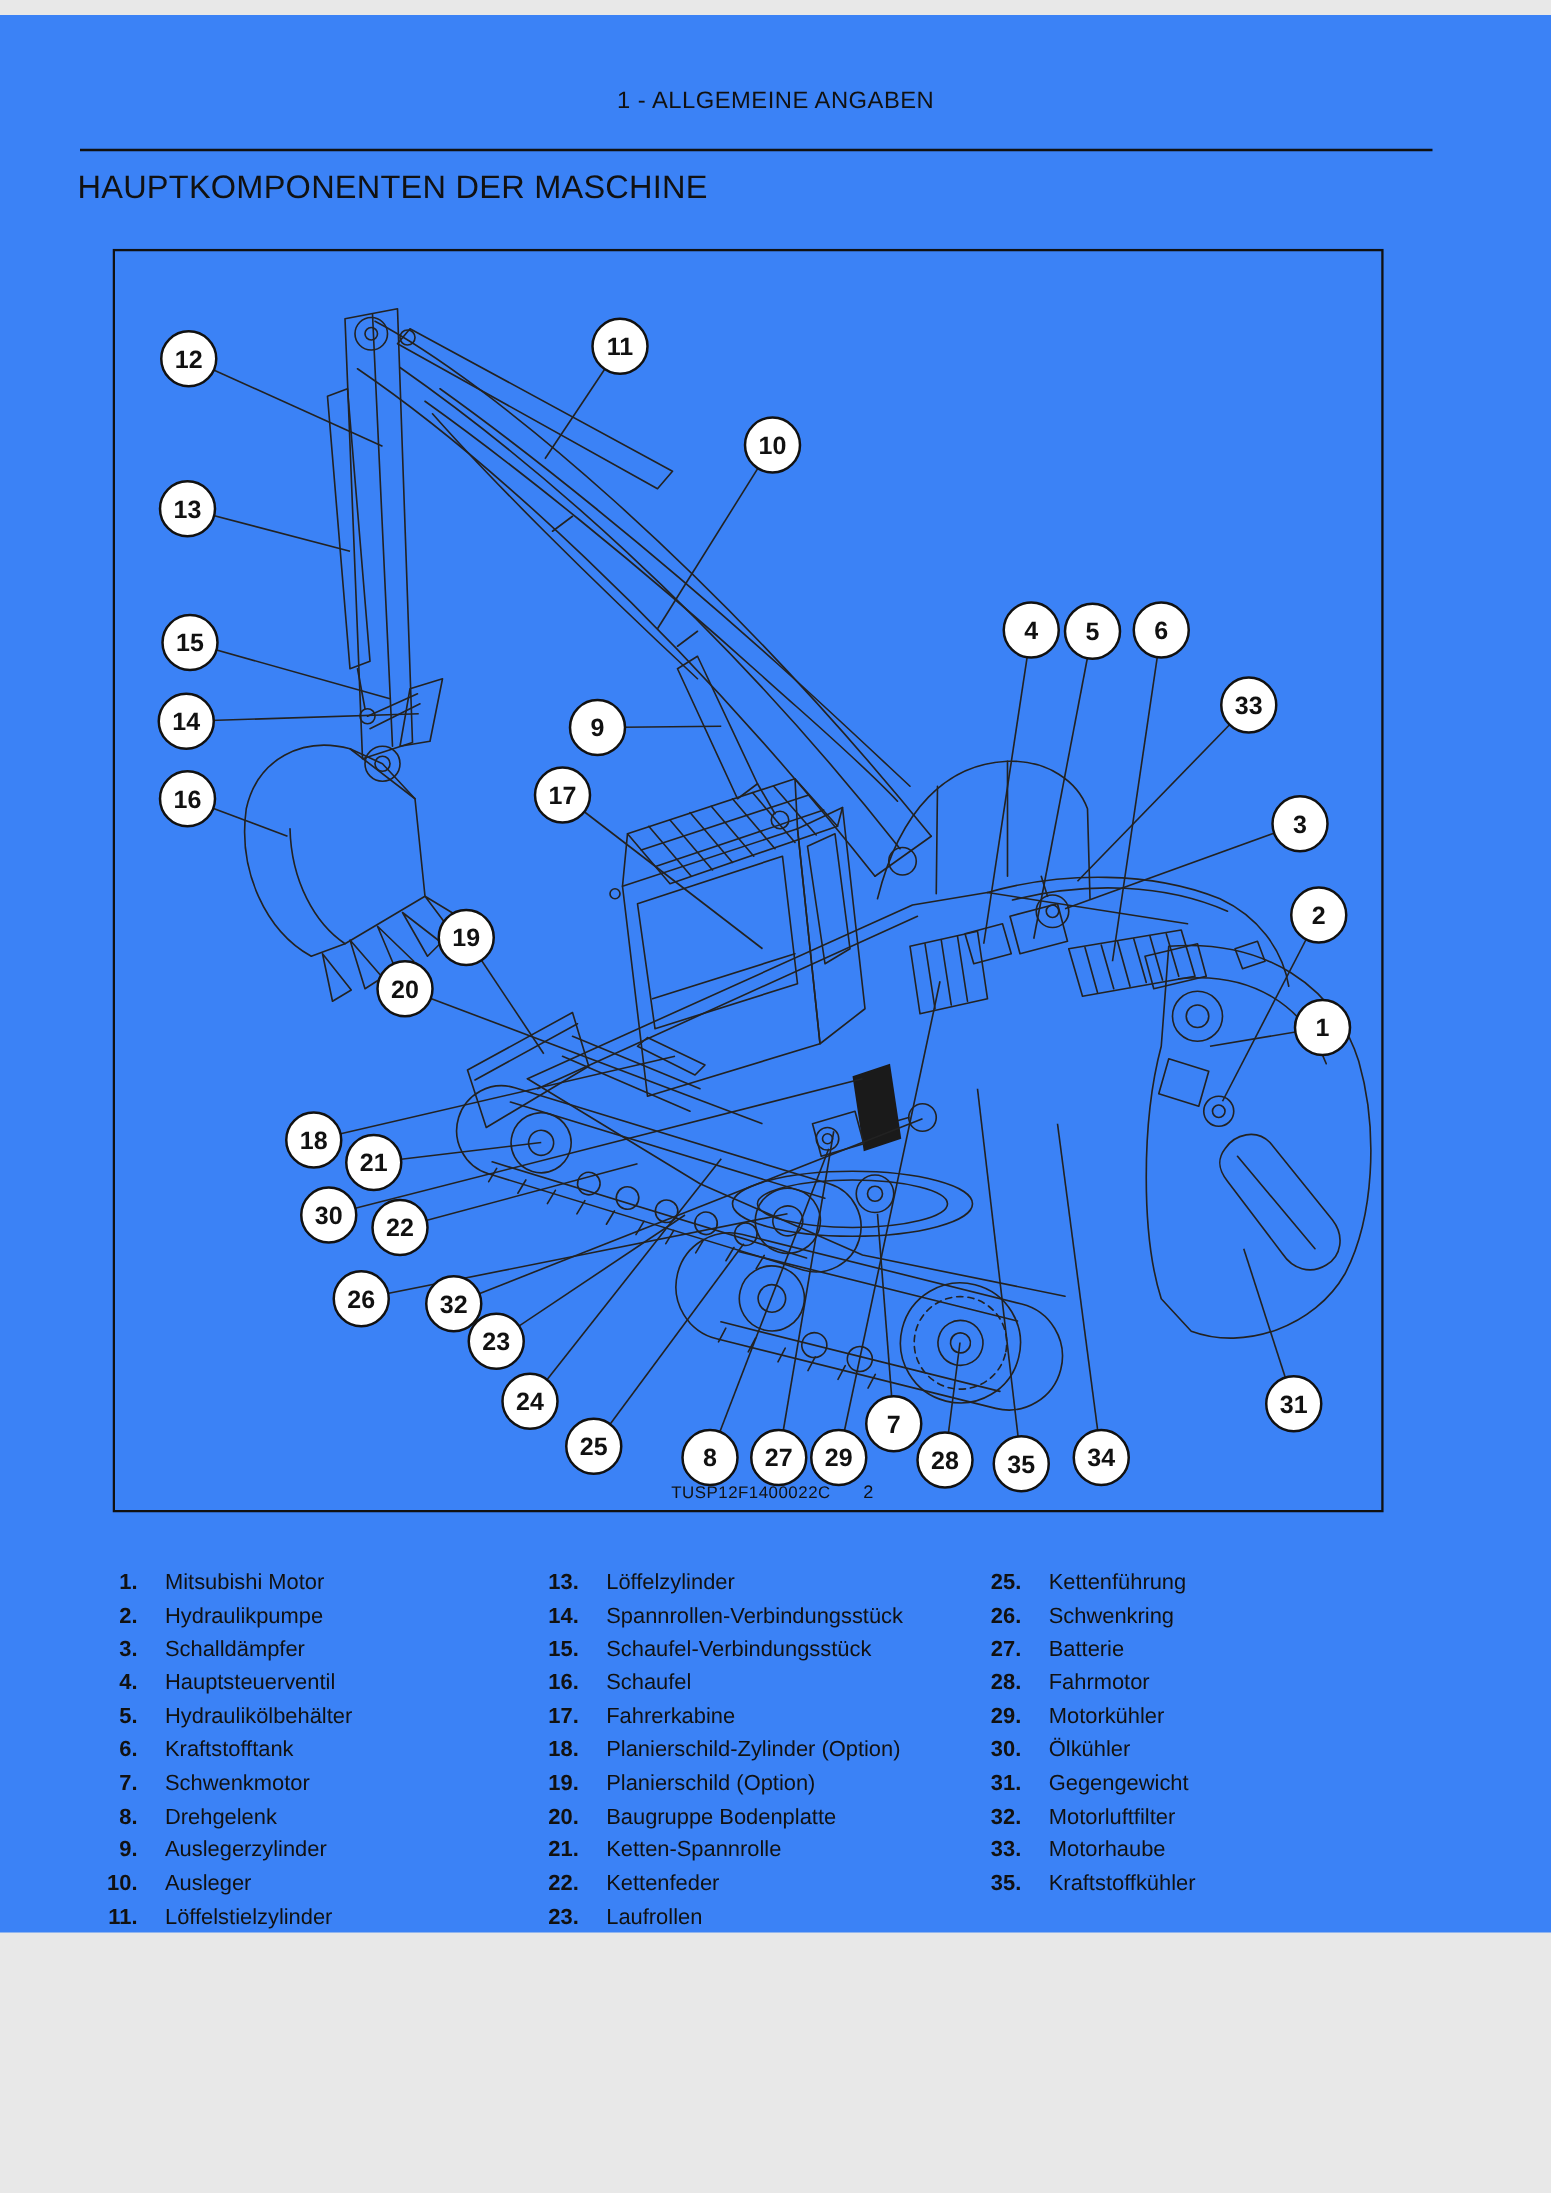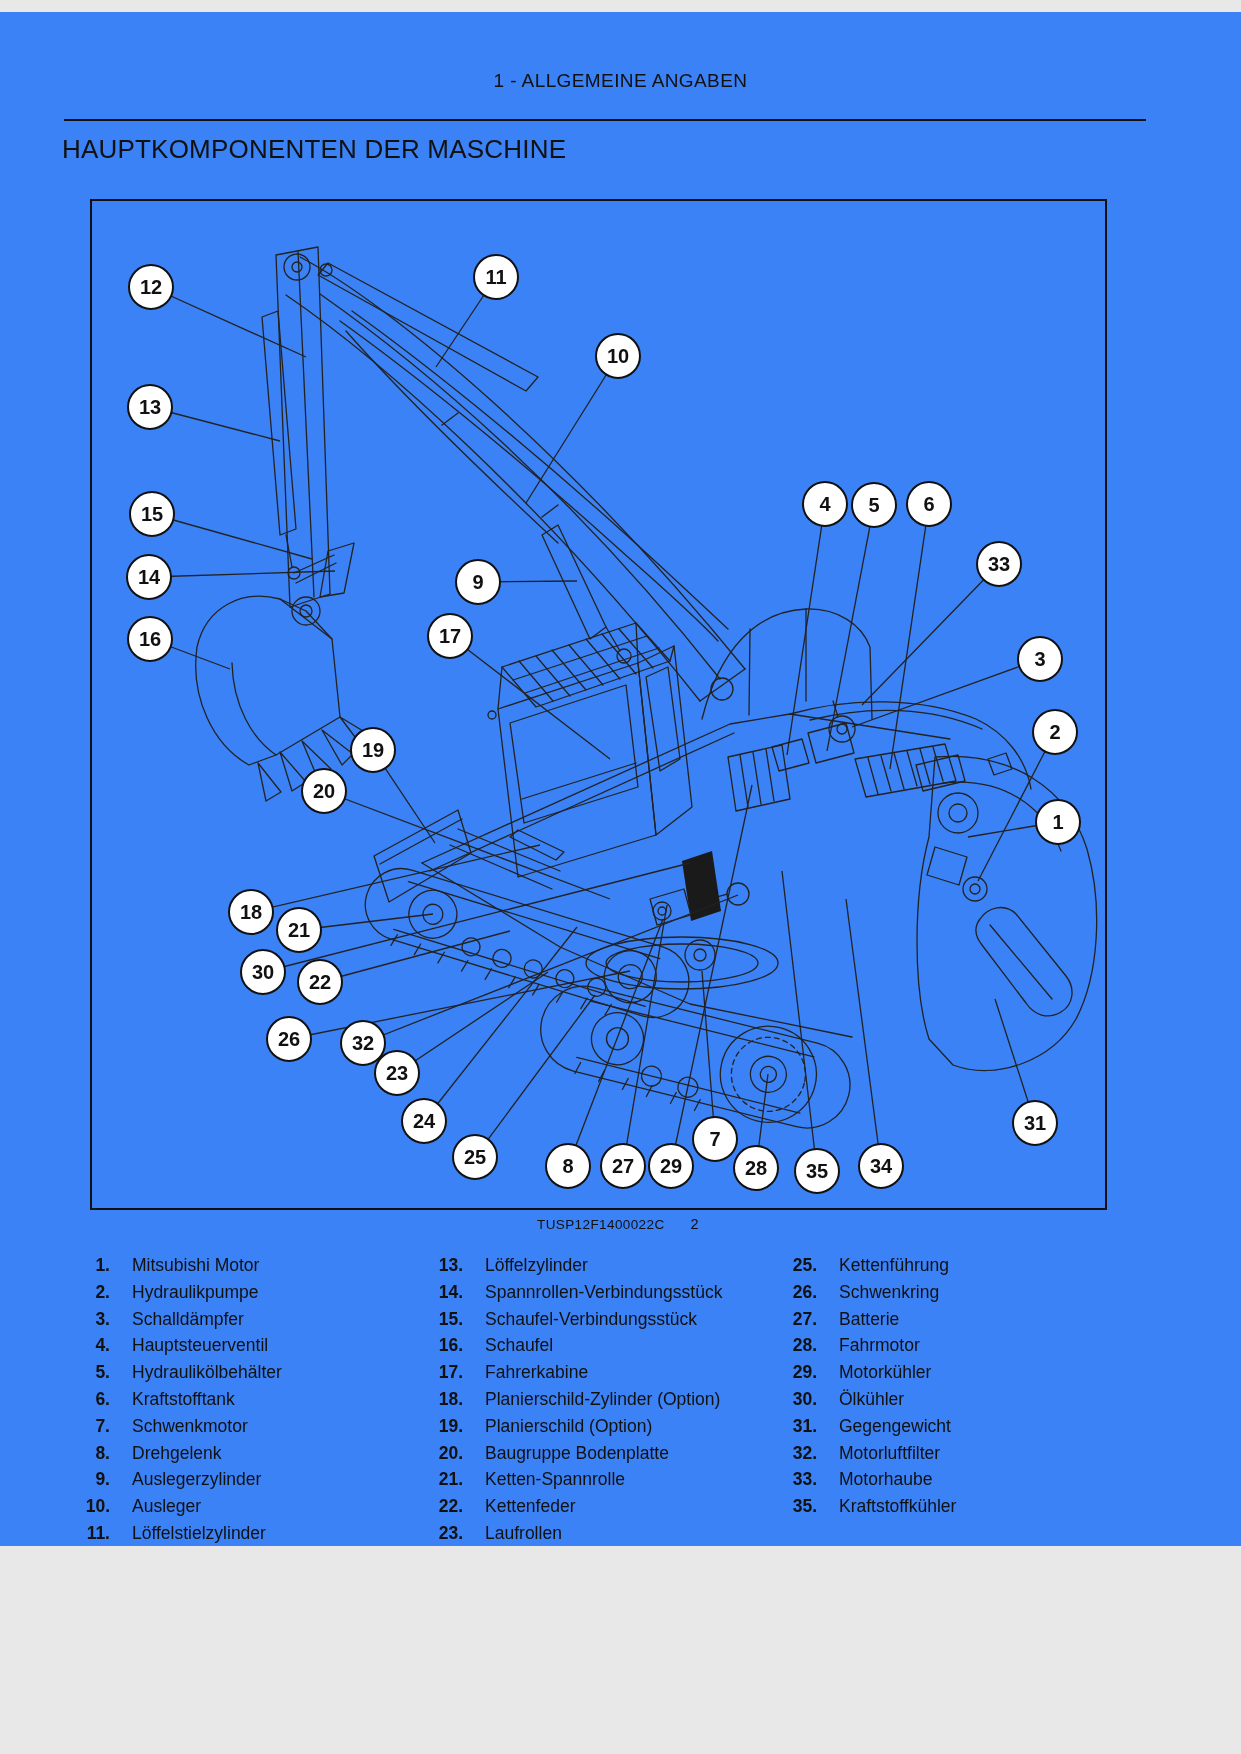--- a/index.html
+++ b/index.html
@@ -7,21 +7,21 @@
     position:relative;width:1241px;height:1534px;background:#3b82f6;
     font-family:"Liberation Sans", sans-serif;color:#111;margin:12px auto;overflow:hidden;
   }
   .header-text{position:absolute;top:58px;left:0;width:100%;text-align:center;
     font-size:19px;letter-spacing:.4px;}
   .rule{position:absolute;left:64px;width:1082px;border-top:2px solid #111;height:0;}
   .rule.header{top:107px;}
   .rule.footer{top:1656px;}
   .page-title{position:absolute;top:122px;left:62px;font-size:26px;font-weight:normal;letter-spacing:.2px;}
   .figure-svg{position:absolute;left:90px;top:187px;}
-  .figure-caption{position:absolute;top:1204px;left:537px;font-size:13.5px;letter-spacing:.4px;}
+  .figure-caption{position:absolute;top:1174px;left:537px;font-size:13.5px;letter-spacing:.4px;}
   .figure-caption .fig-num{margin-left:26px;letter-spacing:0;font-size:14.5px;}
   .legend-col{position:absolute;top:1240px;}
   .legend-col.c1{left:64px;width:310px;}
   .legend-col.c2{left:417px;width:350px;}
   .legend-col.c3{left:771px;width:340px;}
   .legend-row{display:flex;line-height:26.8px;font-size:17.5px;white-space:nowrap;}
   .legend-num{width:46px;text-align:right;font-weight:bold;flex:0 0 46px;}
   .legend-label{margin-left:22px;}
   .page-number{position:absolute;top:1664px;left:0;width:1205px;text-align:center;font-size:16px;}
   

